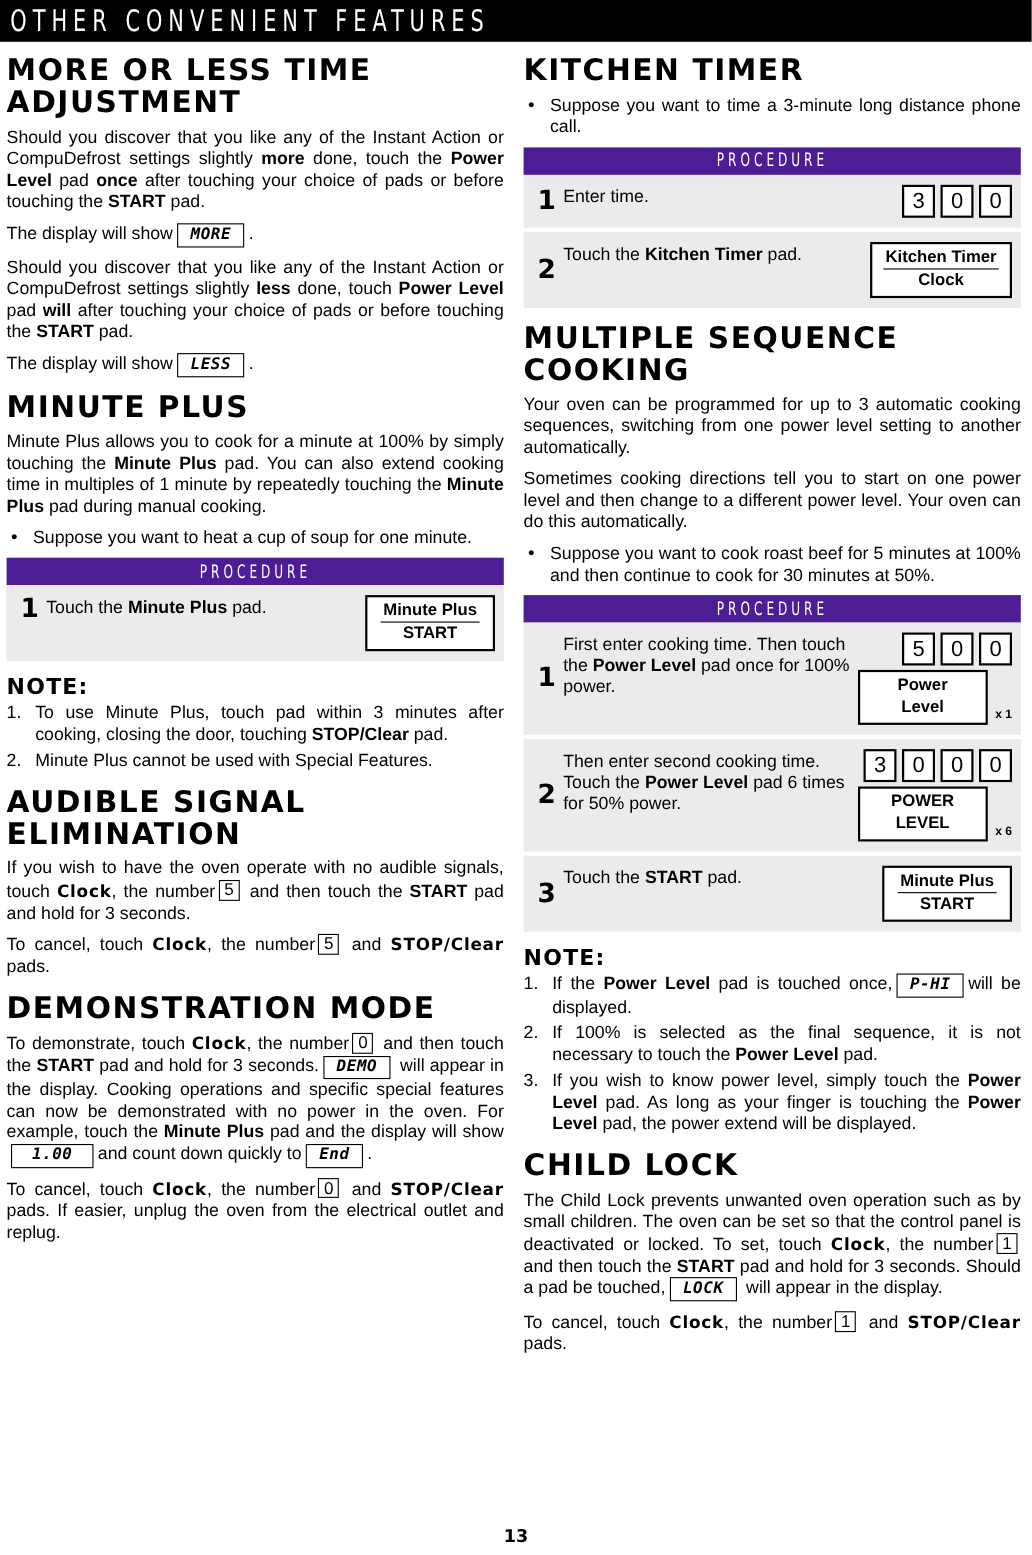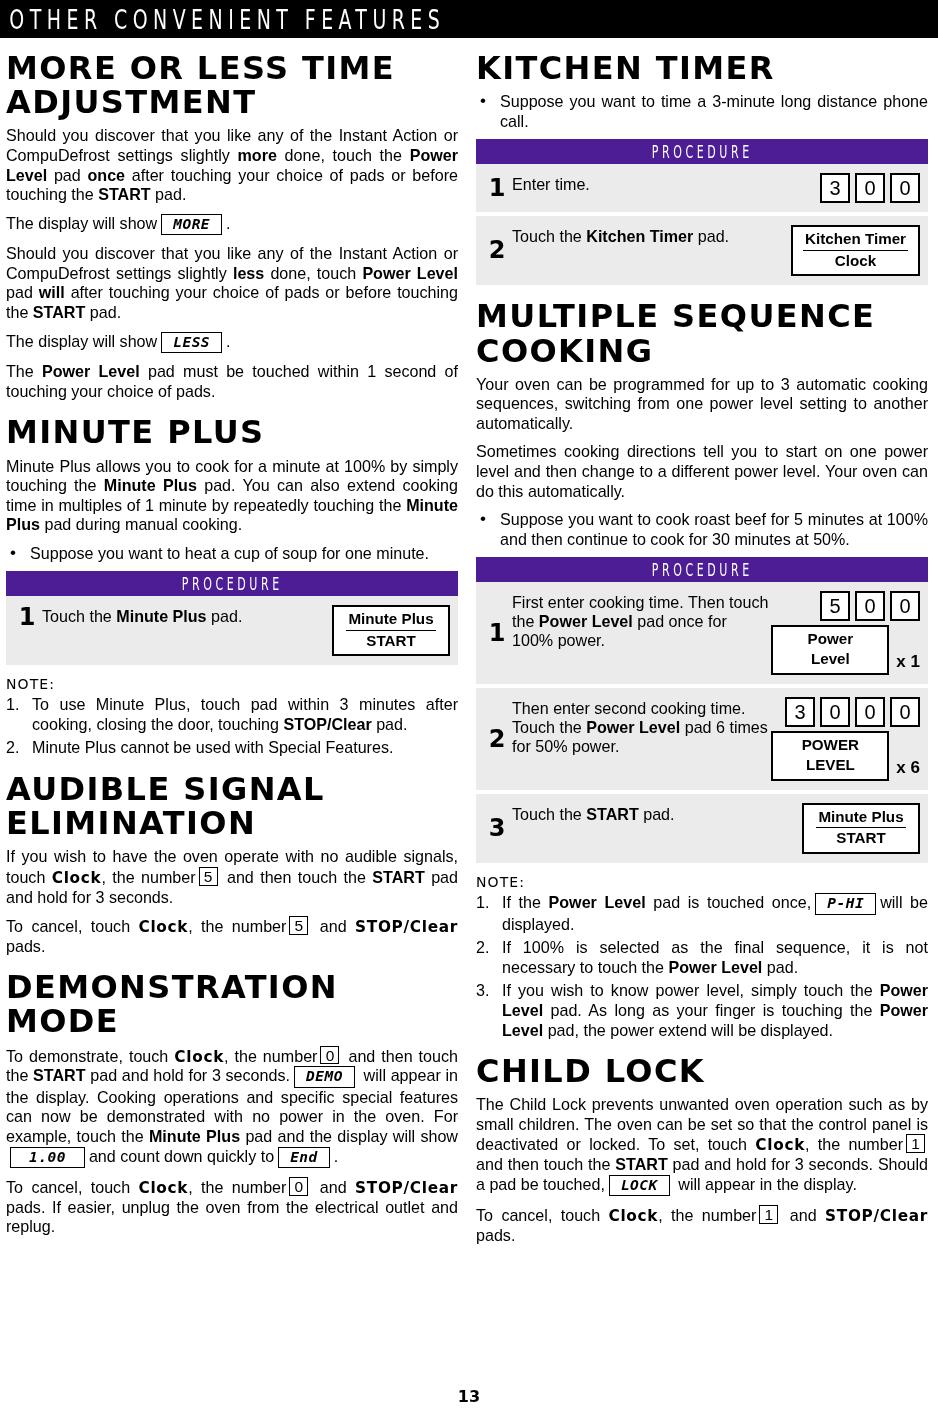--- a/index.html
+++ b/index.html
@@ -25,27 +25,27 @@
   }
 
   
   .page { display:flex; padding:0 6px; gap:18px; }
   .col { width:450px; }
   .col.left { width:452px; }
   .col.right { width:452px; }
 
   
   h2.sec {
-    font-size:32px; font-weight:bold; margin:14px 0 7px 0;
+    font-size:27px; font-weight:bold; margin:14px 0 7px 0;
     letter-spacing:1.4px; line-height:1.07;
     font-family:"DejaVu Sans","Liberation Sans", sans-serif;
   }
   h2.sec.first { margin-top:13px; }
   h3.note {
-    font-size:14px; font-weight:normal; margin:11px 0 3px 0;
+    font-size:20px; font-weight:bold; margin:11px 0 3px 0;
     letter-spacing:1.1px;
     font-family:"DejaVu Sans","Liberation Sans", sans-serif;
   }
 
   
   p.body {
     font-size:16.1px; line-height:1.215; margin:0 0 9px 0;
     text-align:justify; hyphens:none;
   }
   p.body.left-align { text-align:left; }
@@ -127,21 +127,21 @@
   }
   .padbtn .l1 {
     font-size:15.2px; font-weight:bold; line-height:1.2;
     border-bottom:1.6px solid #000; display:inline-block; padding:0 2px 1px 2px;
   }
   .padbtn .l2 { font-size:15.2px; font-weight:bold; line-height:1.3; }
   .padbtn.stacked .l1 { border-bottom:none; }
   .padbtn.stacked .l2 { }
 
   .pad-with-mult { display:flex; align-items:flex-end; gap:7px; }
-  .mult { font-size:17px; font-weight:bold; padding-bottom:3px; white-space:nowrap; }
+  .mult { font-size:11px; font-weight:bold; padding-bottom:3px; white-space:nowrap; }
 
   
   .pageno {
     position:absolute; bottom:8px; left:0; width:100%;
     text-align:center; font-size:16px; font-weight:bold;
     font-family:"DejaVu Sans","Liberation Sans", sans-serif;
   }
 </style>
 </head>
 <body>
@@ -157,21 +157,20 @@
     <h2 class="sec first">MORE OR LESS TIME ADJUSTMENT</h2>
 
     <p class="body"><span>Should you discover that you like any of the Instant Action or CompuDefrost settings slightly </span><span class="b">more</span><span> done, touch the </span><span class="b">Power Level</span><span> pad </span><span class="b">once</span><span> after touching your choice of pads or before touching the </span><span class="b">START</span><span> pad.</span></p>
 
     <p class="body left-align"><span>The display will show</span><span class="lcd">MORE</span><span>.</span></p>
 
     <p class="body"><span>Should you discover that you like any of the Instant Action or CompuDefrost settings slightly </span><span class="b">less</span><span> done, touch </span><span class="b">Power Level</span><span> pad </span><span class="b">will</span><span> after touching your choice of pads or before touching the </span><span class="b">START</span><span> pad.</span></p>
 
     <p class="body left-align"><span>The display will show</span><span class="lcd">LESS</span><span>.</span></p>
 
-    <p class="body"><span>The </span><span class="b">Power Level</span><span> pad must be touched within 1 second of touching your choice of pads.</span></p>
 
     <h2 class="sec">MINUTE PLUS</h2>
 
     <p class="body"><span>Minute Plus allows you to cook for a minute at 100% by simply touching the </span><span class="b">Minute Plus</span><span> pad. You can also extend cooking time in multiples of 1 minute by repeatedly touching the </span><span class="b">Minute Plus</span><span> pad during manual cooking.</span></p>
 
     <ul class="bul">
       <li>Suppose you want to heat a cup of soup for one minute.</li>
     </ul>
 
     <div class="proc">

